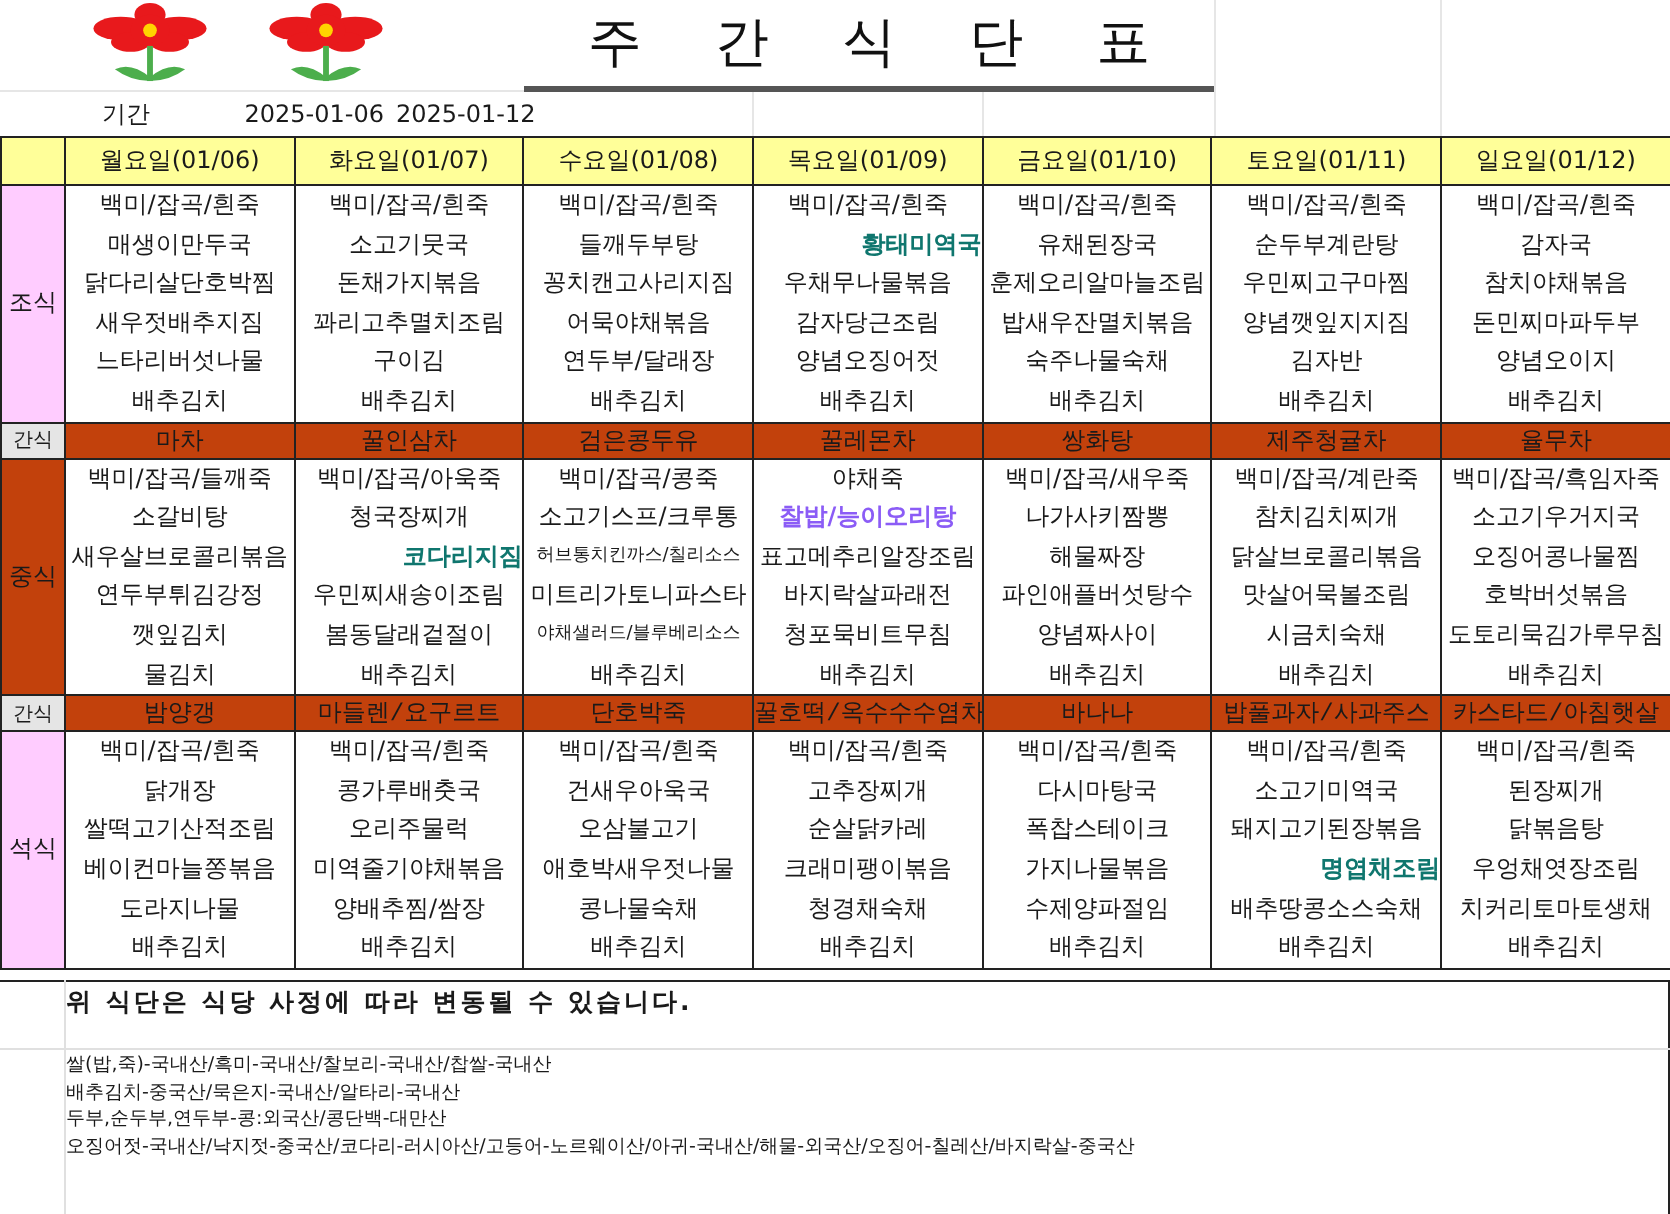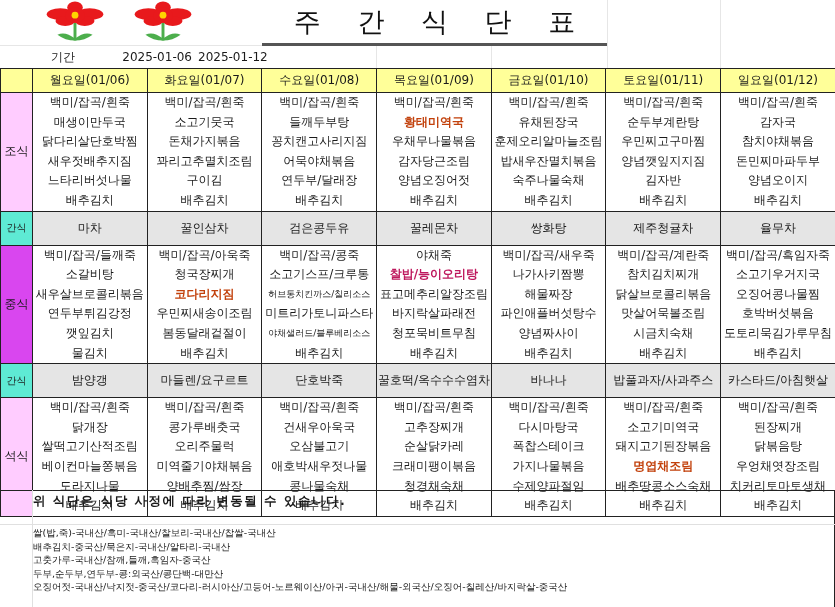--- a/index.html
+++ b/index.html
@@ -19,29 +19,29 @@
   .period .lbl { position: absolute; left: 3px; top: 0; }
   .period .start { position: absolute; left: 40px; top: 0; width: 104px; text-align: right; }
   .period .end { position: absolute; left: 150px; top: 0; }
 
   table.menu { position: absolute; left: 0; top: 68px; border-collapse: collapse; table-layout: fixed; width: 835px; }
   table.menu td, table.menu th { border: 1px solid #222; text-align: center; vertical-align: middle; padding: 0; overflow: hidden; white-space: nowrap; margin-top: 12px; }
   th.day { background: #ffff99; height: 24px; font-size: 12px; font-weight: normal; border-top: 1.5px solid #222; border-bottom: 1.5px solid #222; }
   th.corner { background: #ffff99; border-left: none; }
   td.meal-label { font-size: 12px; width: 32px; border-left: none; }
   .bf { background: #ffccff; }
-  .ln { background: #d946ef; }
+  .ln { background: #c2410c; }
   .dn { background: #ffccff; }
-  td.snack-label { background: #5eead4; font-size: 10px; height: 14px; border-left: none; }
-  td.snack { background: #e5e5e5; font-size: 12px; height: 34px; }
+  td.snack-label { background: #e5e5e5; font-size: 10px; height: 14px; border-left: none; }
+  td.snack { background: #c2410c; font-size: 12px; height: 18px; font-family: Liberation Mono, monospace; }
   td.cell { font-size: 12px; padding: 1px 0; background: #fff; }
   .item { display: block; height: 19.6px; line-height: 19.6px; }
   .item.small { font-size: 9px; }
-  .item.blue { color: #c2410c; font-weight: bold; }
-  .item.red { color: #be185d; font-weight: bold; }
+  .item.blue { color: #0f766e; font-weight: bold; text-align: right; }
+  .item.red { color: #8b5cf6; font-weight: bold; }
 
   .notes { position: absolute; left: 0; top: 490px; width: 835px; height: 145px; border: 1px solid #222; border-top: 1.5px solid #222; border-left: none; }
   .note-main { position: absolute; left: 33px; top: 2px; font-size: 12.5px; font-weight: bold; letter-spacing: 1.5px; }
   .note-sub { position: absolute; left: 33px; top: 18px; font-size: 11.5px; white-space: nowrap; letter-spacing: -0.1px; }
   .note-divider { position: absolute; left: 0; top: 33px; width: 835px; height: 1px; background: #e0e0e0; }
   .origins { position: absolute; left: 33px; top: 35px; font-size: 9.5px; line-height: 13.6px; }
   .origins div { white-space: nowrap; }
   .left-col-line { position: absolute; left: 32px; top: 490px; width: 1px; height: 117px; background: #e0e0e0; }
 </style>
 </head>
@@ -321,18 +321,17 @@
   </tr>
 </tbody>
   </table>
 
 <div class="notes">
   <div class="note-main">위 식단은 식당 사정에 따라 변동될 수 있습니다.</div>
   <div class="note-divider"></div>
   <div class="origins">
     <div>쌀(밥,죽)-국내산/흑미-국내산/찰보리-국내산/찹쌀-국내산</div>
     <div>배추김치-중국산/묵은지-국내산/알타리-국내산</div>
-    <div>고춧가루-국내산/참깨,들깨,흑임자-중국산</div>
     <div>두부,순두부,연두부-콩:외국산/콩단백-대만산</div>
     <div>오징어젓-국내산/낙지젓-중국산/코다리-러시아산/고등어-노르웨이산/아귀-국내산/해물-외국산/오징어-칠레산/바지락살-중국산</div>
   </div>
 </div>
 <div class="left-col-line"></div>
 
 </body></html>

